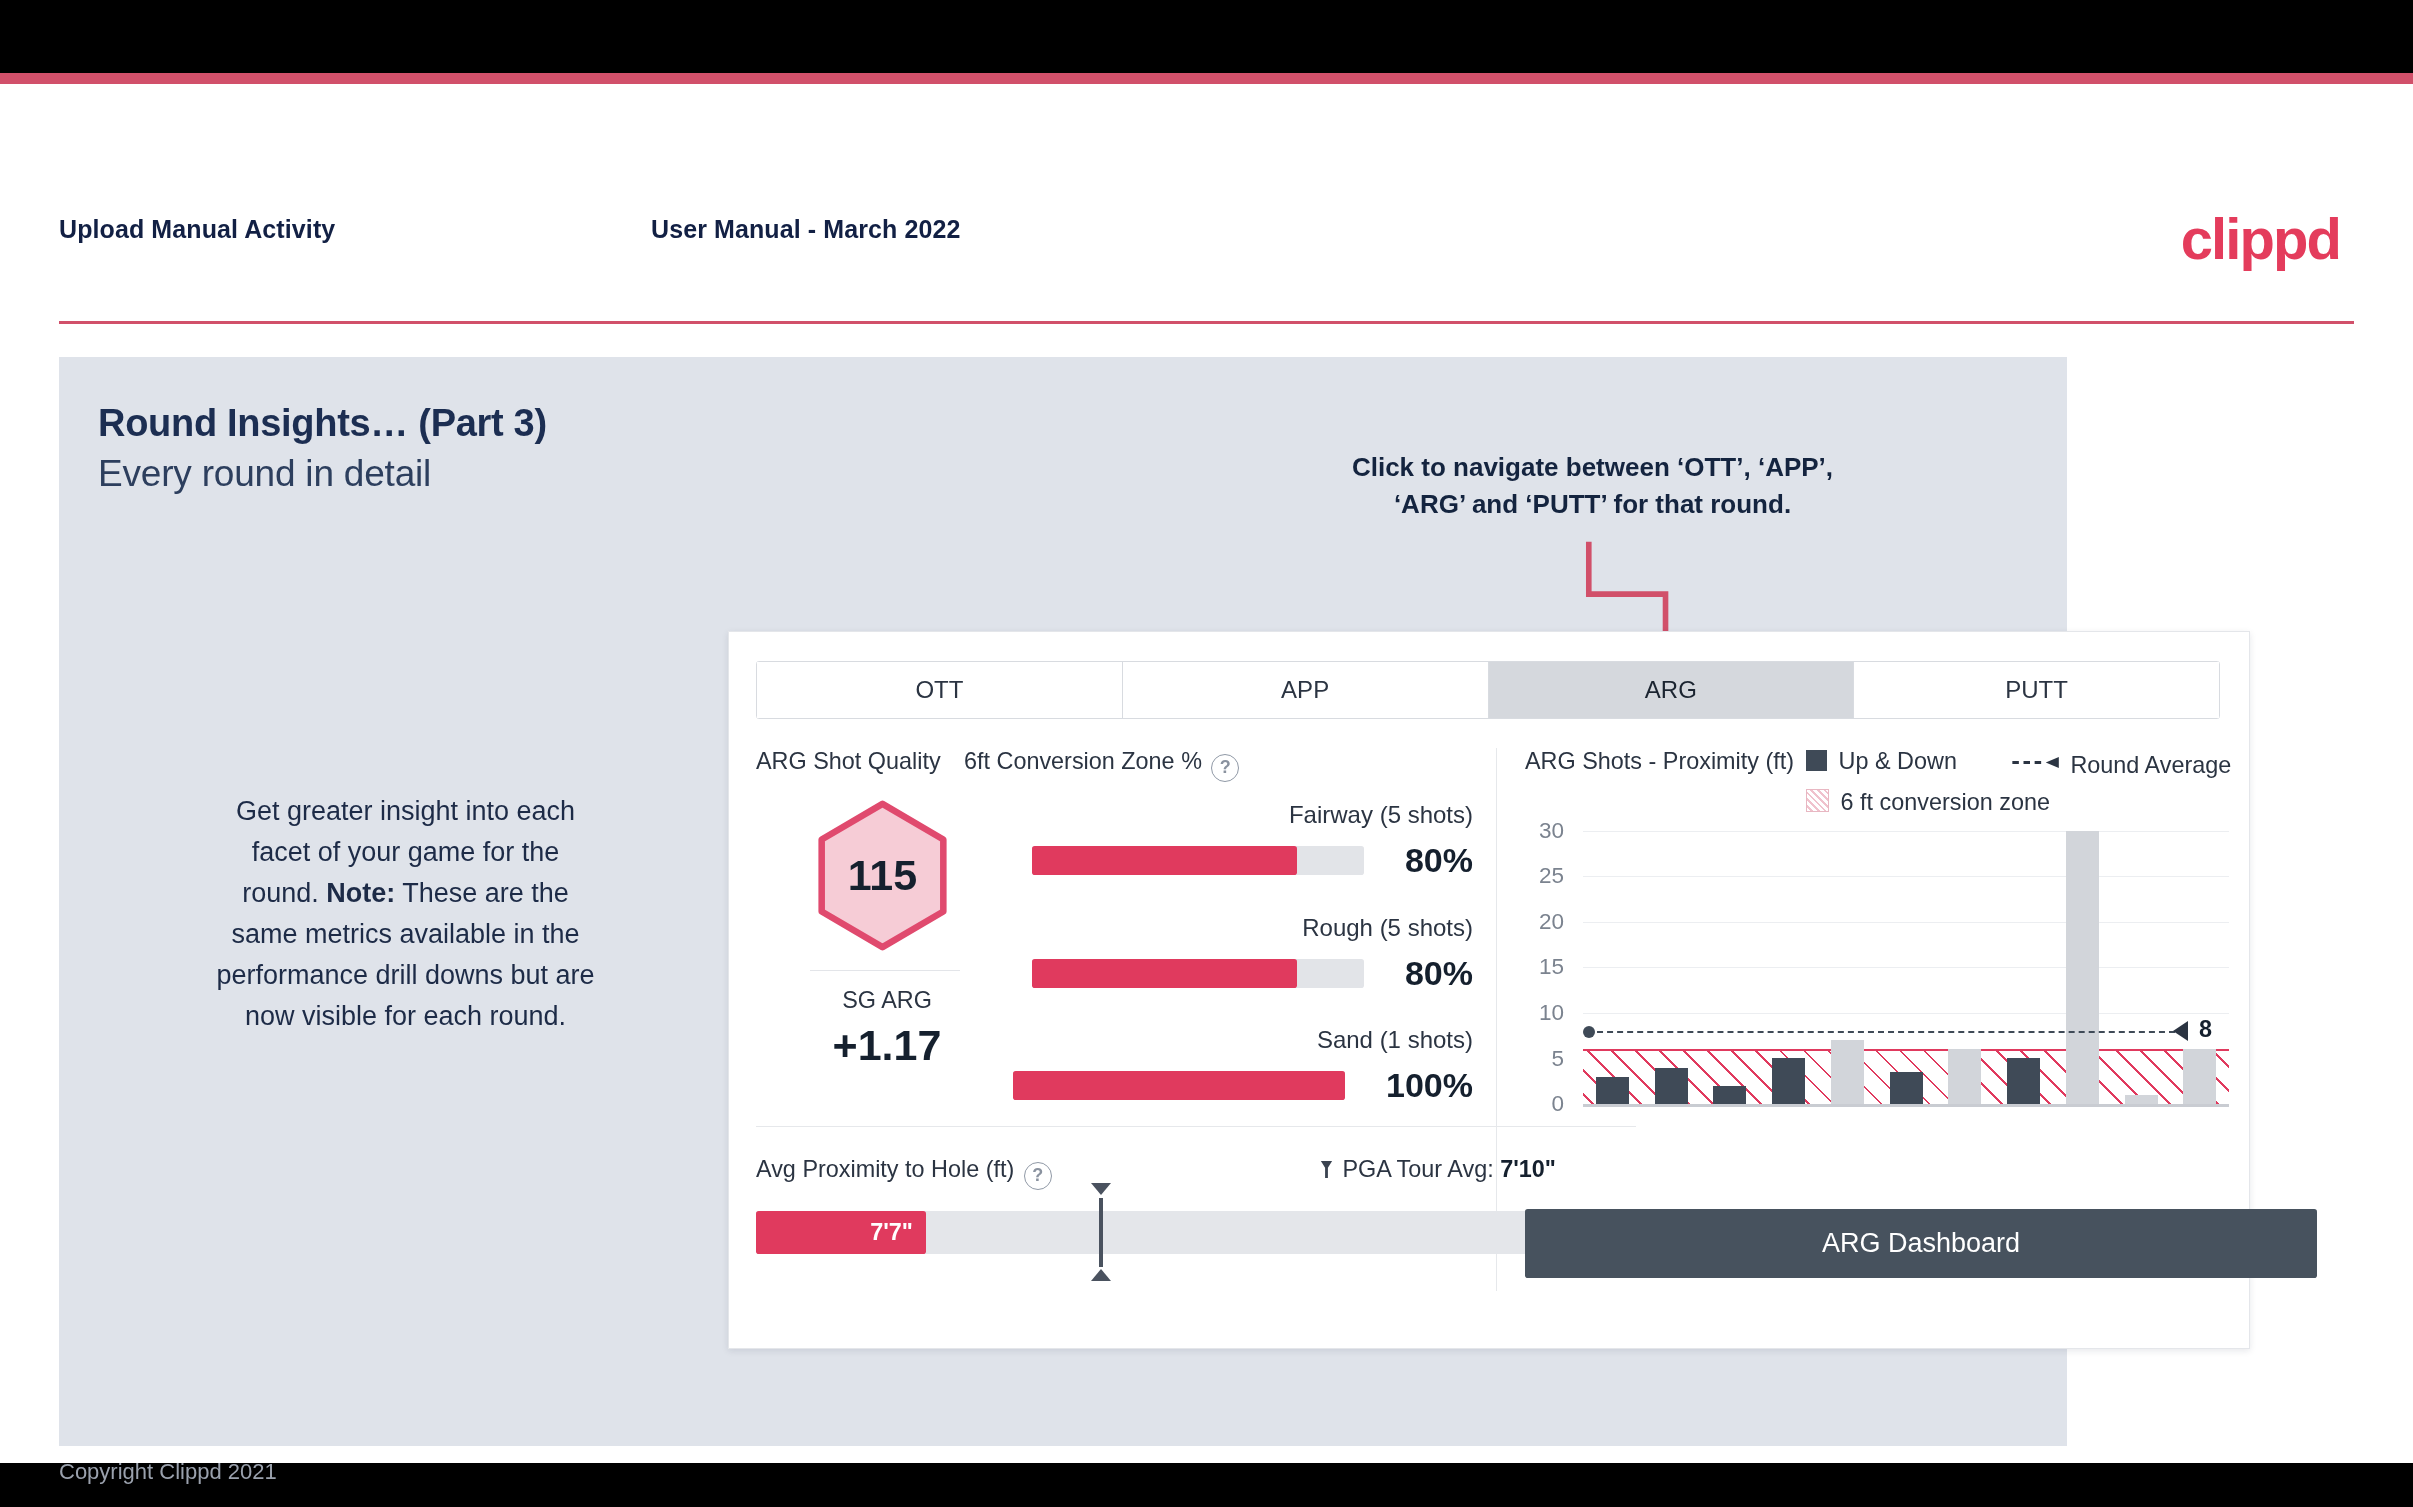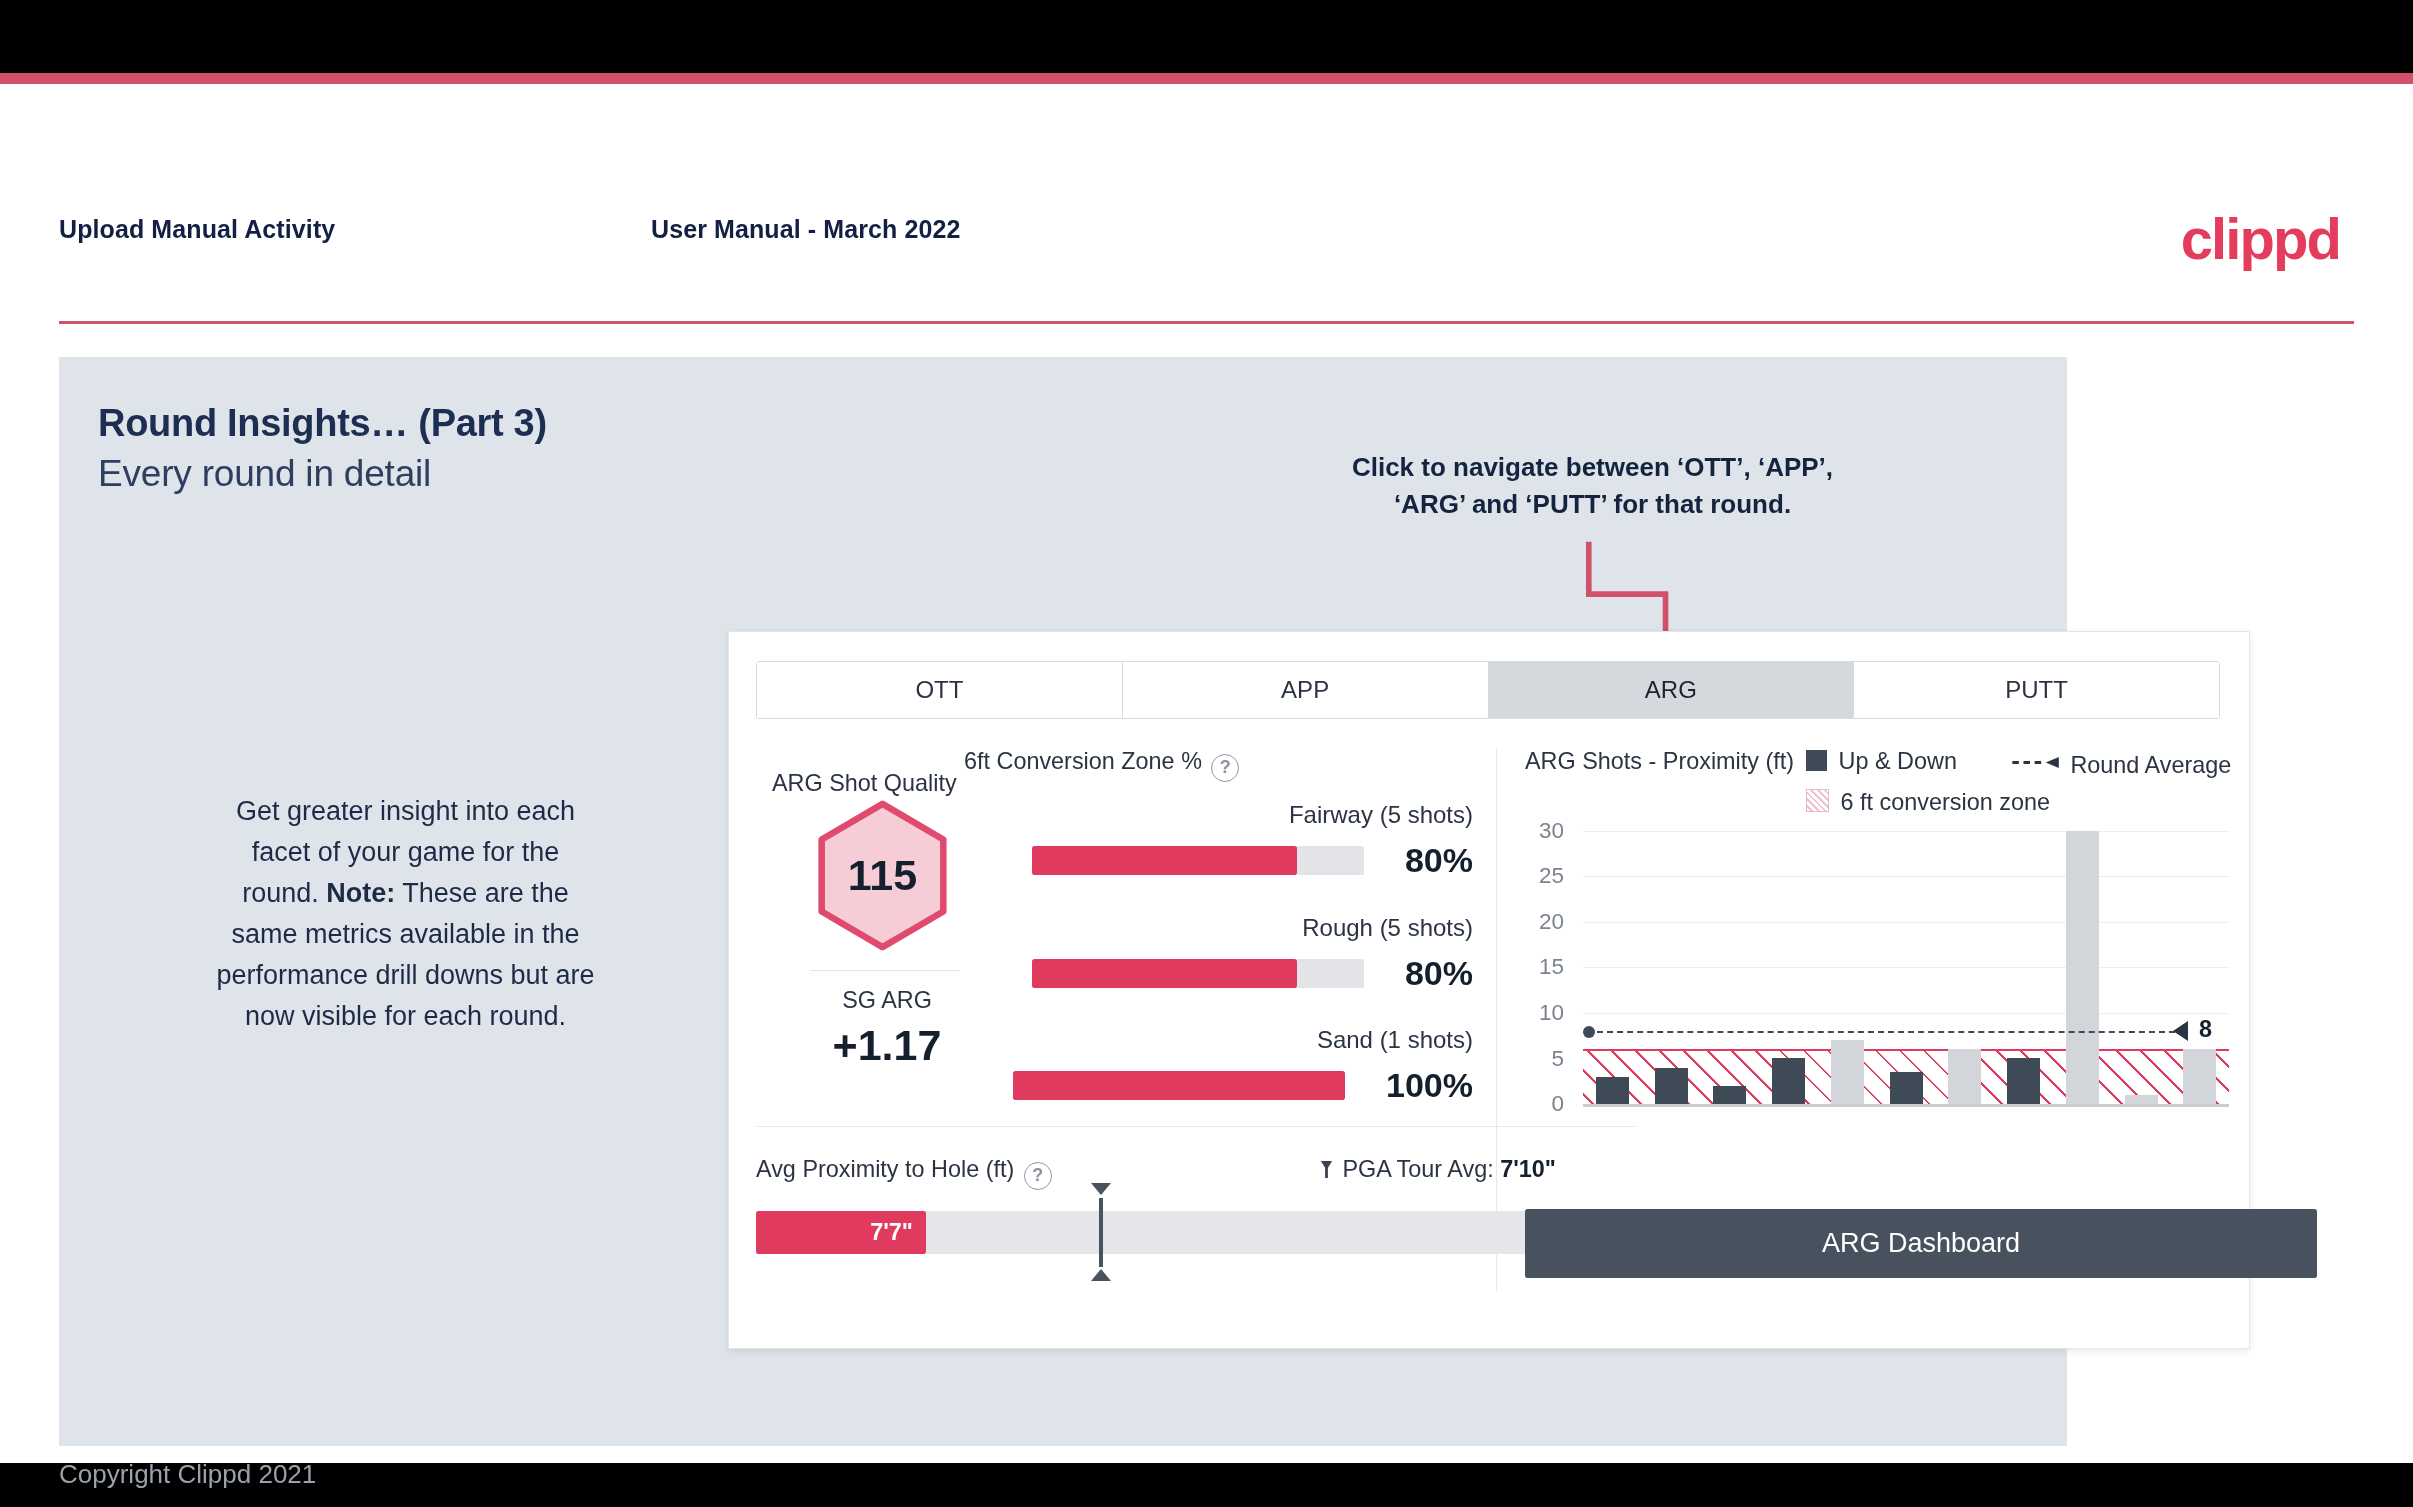--- a/index.html
+++ b/index.html
@@ -22,40 +22,40 @@
   .panel{position:absolute;left:59px;top:273px;width:2008px;height:1089px;background:#dfe3ea;}
 
   .title-main{position:absolute;left:98px;top:318px;font-size:38px;font-weight:700;color:#1c2e52;letter-spacing:-0.3px;}
   .title-sub{position:absolute;left:98px;top:369px;font-size:37px;font-weight:400;color:#2d3f5e;letter-spacing:-0.2px;}
 
   .callout{position:absolute;left:1300px;top:365px;width:585px;text-align:center;font-size:26px;font-weight:600;color:#14243f;line-height:1.42;}
 
   .leftnote{position:absolute;left:211px;top:707px;width:389px;text-align:center;font-size:27px;color:#1d2b47;line-height:1.52;}
   .leftnote b{font-weight:700;}
 
-  .copyright{position:absolute;left:59px;top:1375px;font-size:26px;color:#9aa1ad;}
+  .copyright{position:absolute;left:59px;top:1375px;font-size:22px;color:#9aa1ad;}
 
   
   .arrow-svg{position:absolute;left:1583px;top:454px;}
 
   
   .card{position:absolute;left:728px;top:547px;width:1520px;height:716px;background:#fff;
         border:0.9px solid #e4e6ea;box-shadow:0 1.9px 6.6px rgba(20,30,60,.10);}
 
   .tabs{position:absolute;left:27px;top:29px;width:1464px;height:58px;
         border:0.9px solid #d8dbe0;border-radius:2.8px;display:flex;background:#fff;box-sizing:border-box;}
   .tab{flex:1;display:flex;align-items:center;justify-content:center;font-size:24px;color:#2b3442;
        border-right:0.9px solid #d8dbe0;box-sizing:border-box;background:#fff;}
   .tab:last-child{border-right:none;}
   .tab.active{background:#d5d8dd;color:#1b2430;}
 
   
   .leftcol{position:absolute;left:27px;top:116px;width:740px;}
   .lbl{font-size:23.4px;color:#2b3442;}
-  .lbl-sq{position:absolute;left:16px;top:0px;margin-top:22px;}
+  .lbl-sq{position:absolute;left:0px;top:0px;}
   .lbl-cz{position:absolute;left:208px;top:0px;}
   .qmark{display:inline-block;width:26px;height:26px;border:1.9px solid #9099a6;border-radius:50%;
          color:#8a929f;font-size:18px;line-height:24px;text-align:center;vertical-align:-3.7px;margin-left:9.4px;font-weight:600;}
 
   .hexwrap{position:absolute;left:40px;top:52px;width:173px;height:155px;}
   .hex{width:131px;height:151px;margin:0 auto;position:relative;}
   .hex svg{position:absolute;left:0;top:0;}
   .hexval{position:absolute;left:0;top:0;width:131px;height:151px;display:flex;align-items:center;
           justify-content:center;font-size:43px;font-weight:700;color:#15202e;}
 

